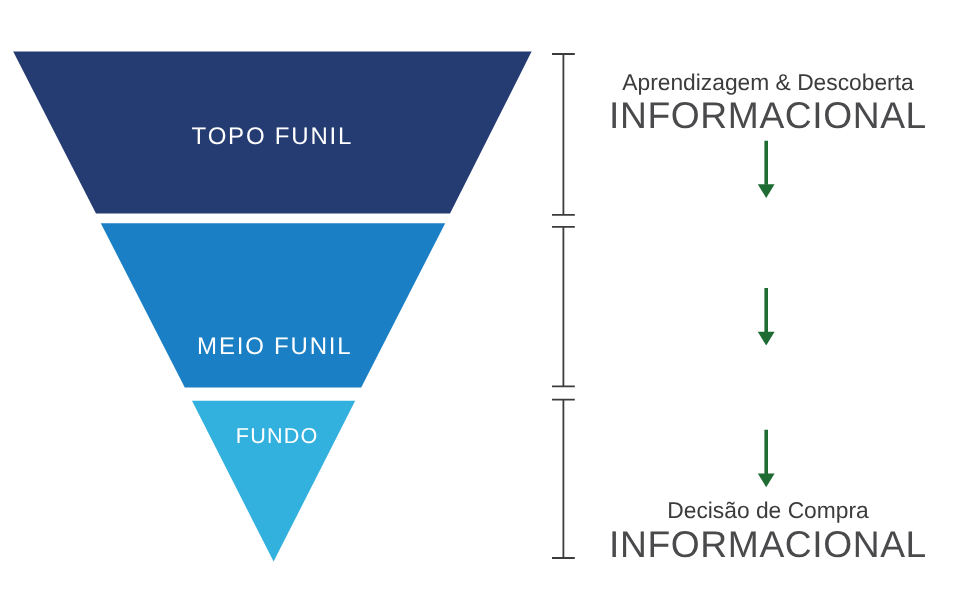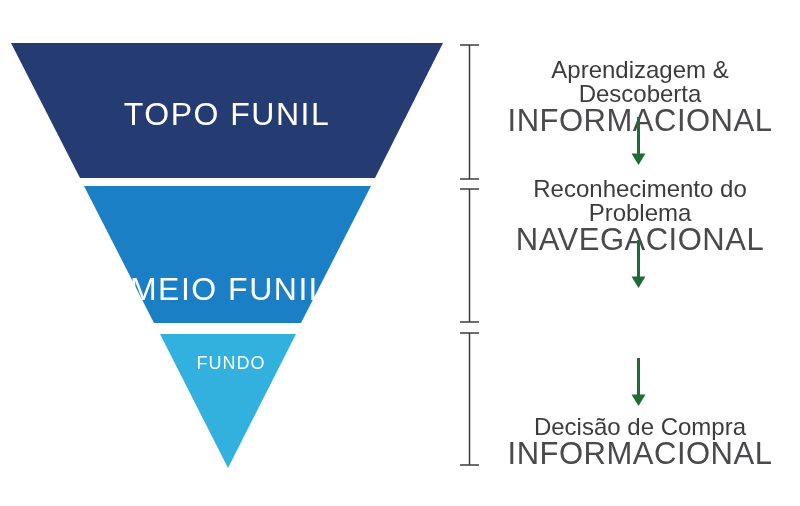--- a/index.html
+++ b/index.html
@@ -18,37 +18,37 @@
   .layer {
     position: absolute;
     left: 0;
     top: 0;
   }
   .funnel-label {
     position: absolute;
     color: #ffffff;
     text-align: center;
     letter-spacing: 1.5px;
-    font-size: 32px;
+    font-size: 20px;
     line-height: 26px;
   }
   .funnel-label.topo { left: 107px; top: 101px; width: 240px; }
   .funnel-label.meio { left: 109px; top: 236px; width: 240px; margin-top: 40px; }
   .funnel-label.fundo {
     left: 151px; top: 350px; width: 160px;
     font-size: 18px; line-height: 27px; letter-spacing: 1px;
   }
   .stage {
     position: absolute;
     left: 490px;
     width: 300px;
     text-align: center;
   }
   .stage-subtitle {
-    font-size: 24px;
+    font-size: 19px;
     line-height: 24px;
     color: #3c3c3e;
   }
   .stage-title {
     font-size: 31px;
     line-height: 30px;
     letter-spacing: 0.5px;
     color: #4a4a4d;
   }
   .stage.g1 { top: 58px; }
@@ -89,24 +89,20 @@
   <div class="stage g1">
     <div class="stage-subtitle">Aprendizagem &amp; Descoberta</div>
     <div class="stage-title">INFORMACIONAL</div>
   </div>
 
   <svg class="arrow a1" width="17" height="48" viewBox="0 0 17 48">
     <line x1="8.5" y1="0" x2="8.5" y2="37" stroke-width="3" stroke="#1e6b33"></line>
     <polygon points="1.5,36.5 15.5,36.5 8.5,48" fill="#1e6b33"></polygon>
   </svg>
 
-  <div class="stage g2">
-    <div class="stage-subtitle">Reconhecimento do Problema</div>
-    <div class="stage-title">NAVEGACIONAL</div>
-  </div>
 
   <svg class="arrow a2" width="17" height="48" viewBox="0 0 17 48">
     <line x1="8.5" y1="0" x2="8.5" y2="37" stroke-width="3" stroke="#1e6b33"></line>
     <polygon points="1.5,36.5 15.5,36.5 8.5,48" fill="#1e6b33"></polygon>
   </svg>
 
 
   <svg class="arrow a3" width="17" height="48" viewBox="0 0 17 48">
     <line x1="8.5" y1="0" x2="8.5" y2="37" stroke-width="3" stroke="#1e6b33"></line>
     <polygon points="1.5,36.5 15.5,36.5 8.5,48" fill="#1e6b33"></polygon>

